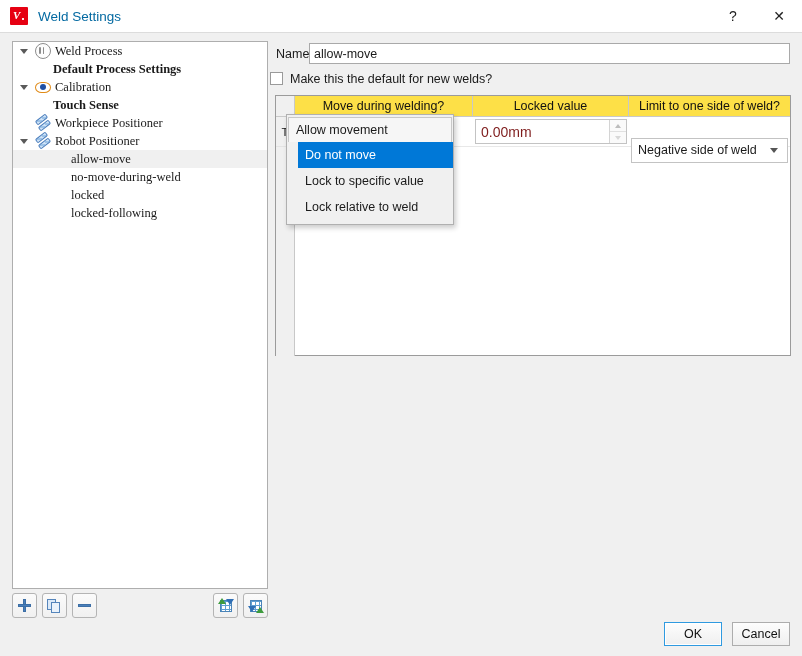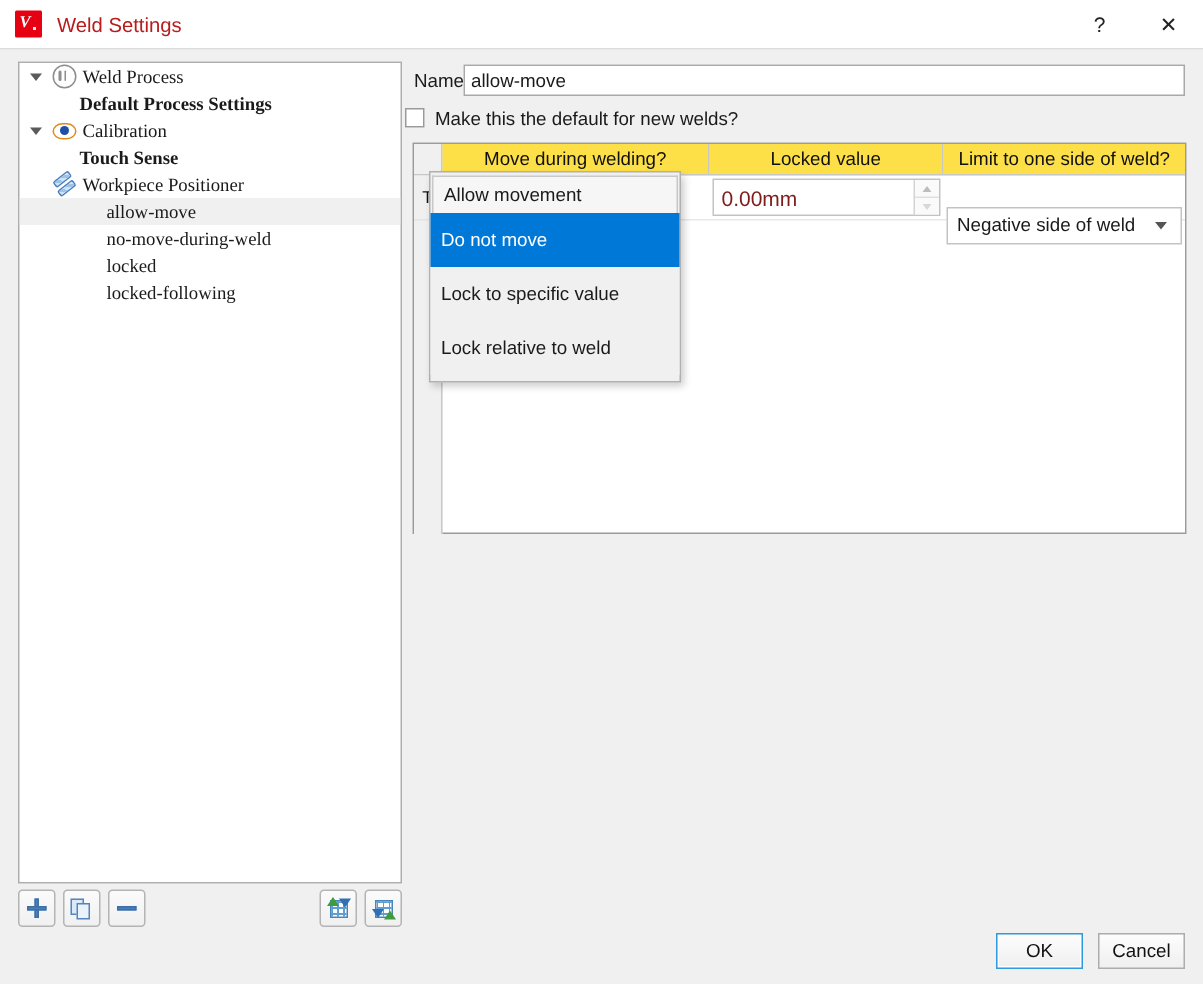--- a/index.html
+++ b/index.html
@@ -54,21 +54,21 @@
       linear-gradient(to right, #ffffff 45%, transparent 45%) ,
       linear-gradient(to bottom, #ffffff 45%, transparent 45%);
     background-size: 100% 45%, 45% 100%;
     background-repeat: no-repeat;
     background-position: 0 0, 0 0;
     opacity: .9;
   }
   #window-title {
     margin-left: 10px;
     font-size: 13.5px;
-    color: #b91c1c;
+    color: #0369a1;
   }
   .title-btn {
     width: 46px; height: 32px;
     display: flex; align-items: center; justify-content: center;
     font-size: 14px;
     color: #222;
     cursor: default;
   }
   #title-spacer { flex: 1 1 auto; }
 
@@ -410,27 +410,28 @@
     left: 286px; top: 114px;
     width: 168px;
     background: #f0f0f0;
     border: 1px solid #b0b0b0;
     box-shadow: 2px 3px 5px rgba(0,0,0,0.20);
     z-index: 60;
     padding: 2px 0 4px 0;
     box-sizing: border-box;
   }
   .popup-item {
-    height: 36px;
+    height: 26px;
     display: flex; align-items: center;
     padding-left: 7px;
     font-size: 12.5px;
     color: #1a1a1a;
     background: #f0f0f0;
     cursor: default;
+    margin-left: 11px;
   }
   .popup-item.first {
     background: #f6f6f6;
     border: 1px solid #c8c8c8;
     border-bottom: none;
     margin: 0 1px;
     height: 25px;
     box-sizing: border-box;
   }
   .popup-item.selected {
@@ -512,20 +513,32 @@
     <div class="twisty"></div>
     <div class="t-icon">
       <div class="ic-pos">
           <span class="a"></span>
           <span class="b"></span>
         </div>
     </div>
     <div class="tree-label">Workpiece Positioner</div>
   </div>
 
+  <div class="tree-row">
+    <div class="twisty">
+        <i></i>
+      </div>
+    <div class="t-icon">
+      <div class="ic-pos">
+          <span class="a"></span>
+          <span class="b"></span>
+        </div>
+    </div>
+    <div class="tree-label">Robot Positioner</div>
+  </div>
 
   <div class="tree-row selected">
     <div class="tree-label indent-56">allow-move</div>
   </div>
 
   <div class="tree-row">
     <div class="tree-label indent-56">no-move-during-weld</div>
   </div>
 
   <div class="tree-row">

